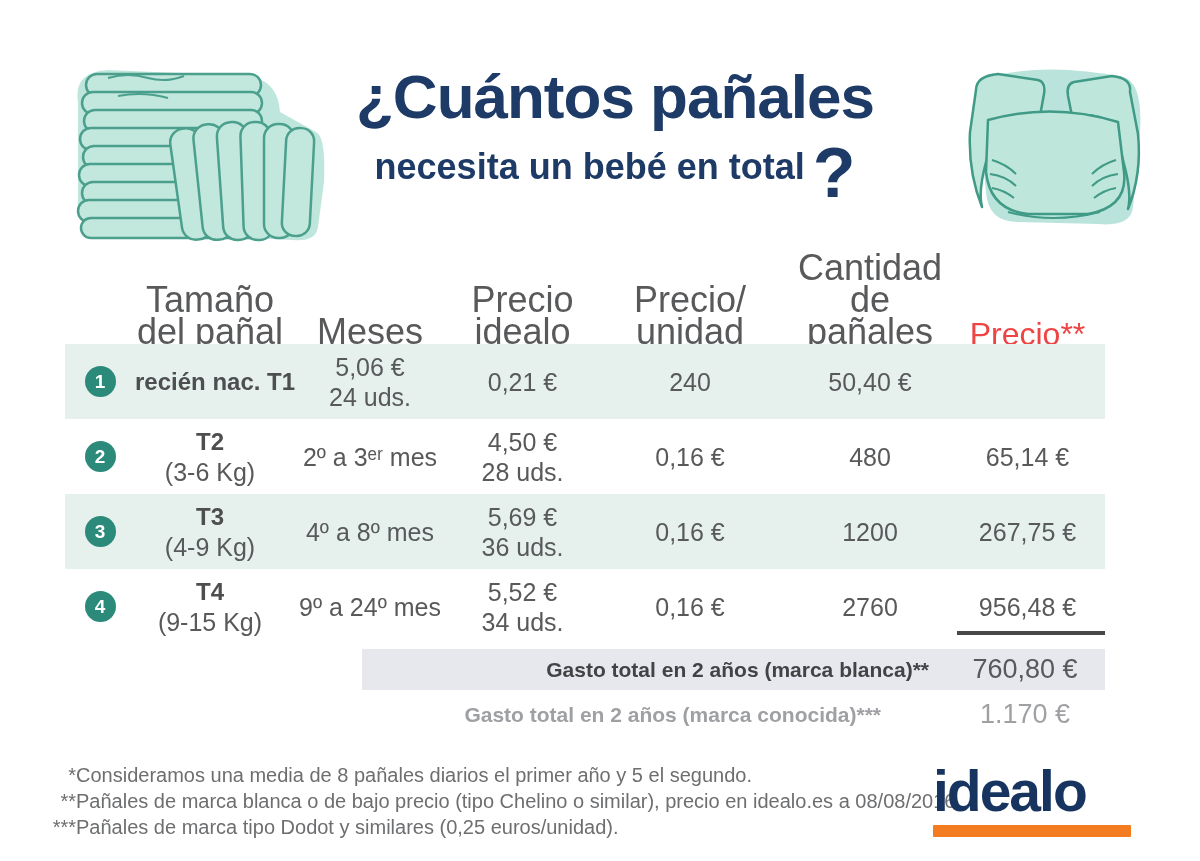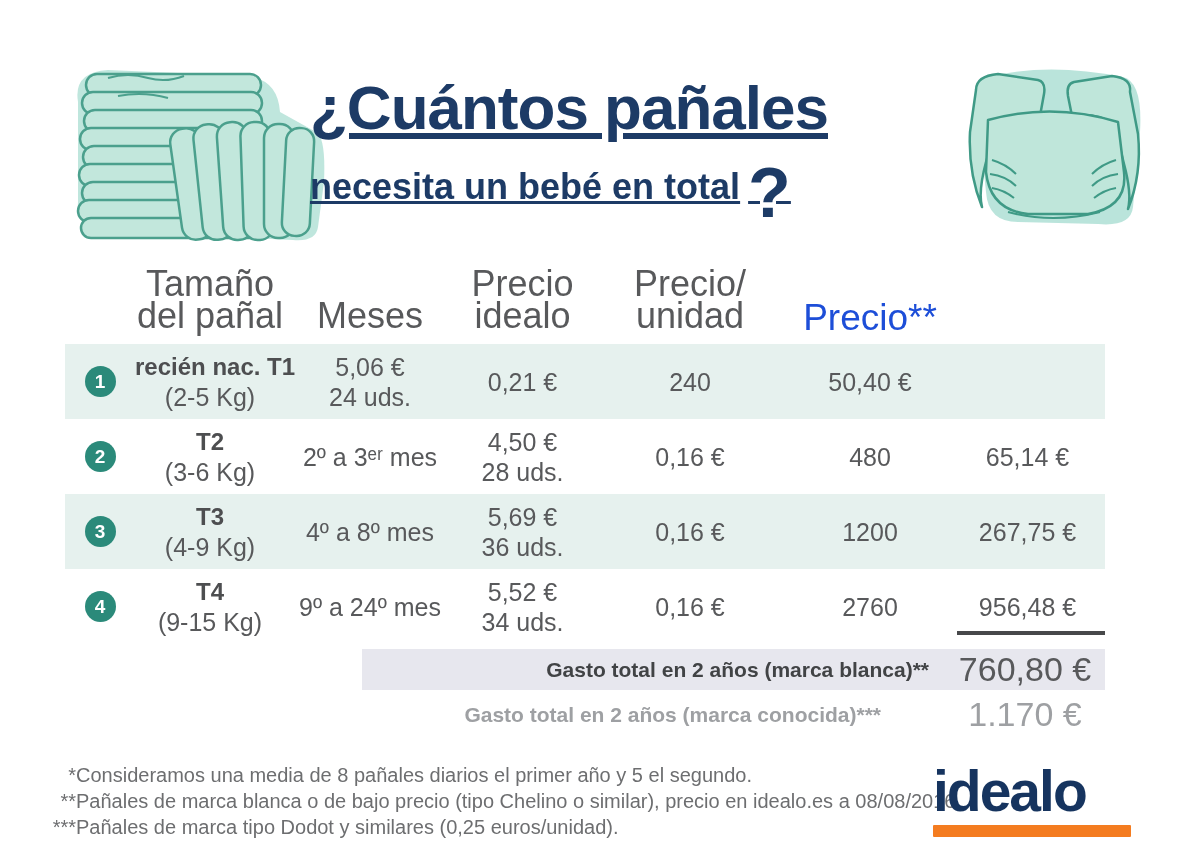--- a/index.html
+++ b/index.html
@@ -4,44 +4,44 @@
 <style>
   html,body{margin:0;padding:0;background:#ffffff;}
   .page{
     position:relative; width:1200px; height:861px; background:#ffffff;
     font-family:"Liberation Sans","DejaVu Sans",sans-serif; overflow:hidden;
   }
   
   .illo{position:absolute;}
   .illo-stack{left:48px; top:32px;}
   .illo-diaper{left:948px; top:42px;}
-  .title-block{position:absolute; left:310px; top:75px; width:610px; color:#1d3b66;text-decoration:underline;}
+  .title-block{position:absolute; left:310px; top:64px; width:610px; text-align:center; color:#1d3b66;}
   .title-line1{font-size:62px; font-weight:600; letter-spacing:-1px; line-height:1.05;}
-  .title-line2{font-size:36px; font-weight:600; margin-top:13px;}
+  .title-line2{font-size:36px; font-weight:600; margin-top:4px;}
   .big-q{font-size:70px; font-weight:700; vertical-align:-18px; margin-left:8px;}
   
   .tbl-grid{display:grid; grid-template-columns:70px 150px 170px 135px 200px 160px 155px;}
   .tbl-header{position:absolute; left:65px; top:252px; width:1040px; height:86px; align-items:end;}
   .hcell{ text-align:center; color:#58595b; font-size:36px; line-height:32px; padding-bottom:6px;}
-  .hcell.accent{color:#1d4ed8; font-size:37px; padding-bottom:4px;}
+  .hcell.accent{color:#ef4444; font-size:32px; padding-bottom:4px;}
   .tbl-body{position:absolute; left:65px; top:344px; width:1040px;}
   .trow{height:75px; align-items:center;}
   .trow.mint{background:#e6f1ee;}
   .tcell{text-align:center; color:#58595b; font-size:25px; line-height:30px; white-space:nowrap;}
   .size-name{font-weight:bold; color:#4d4e50; font-size:24px;}
   .badge-wrap{display:flex; justify-content:center; align-items:center;}
   .badge{width:31px; height:31px; border-radius:50%; background:#2b8a7a; color:#ffffff;
          font-size:19px; font-weight:bold; display:flex; align-items:center; justify-content:center;}
   .sum-line{position:absolute; left:957px; top:631px; width:148px; height:4px; background:#47484a;}
   
   .total-row{position:absolute; display:flex; align-items:center; height:41px;}
   .total-row.first{left:362px; top:649px; width:743px; background:#e7e7ee;}
   .total-row.second{left:362px; top:694px; width:743px;gap:48px;}
   .total-label{flex:1; text-align:right; font-weight:bold; font-size:21px; color:#414345; padding-right:16px; white-space:nowrap;}
-  .total-value{width:160px; text-align:center; font-size:34px; color:#58595b;}
+  .total-value{width:160px; text-align:center; font-size:27px; color:#58595b;}
   .total-row.second .total-label, .total-row.second .total-value{color:#9ea0a3;}
   
   .footnotes{position:absolute; left:38px; top:762px; color:#6d6e70; font-size:20px; line-height:26px;}
   .fn-line{display:flex;}
   .fn-ast{width:38px; text-align:right;}
   .fn-text{white-space:nowrap;}
   .logo{position:absolute; left:933px; top:763px; width:200px;}
   .logo-text{font-size:57px; font-weight:bold; color:#16345f; letter-spacing:-2px; line-height:1;}
   .logo-bar{width:198px; height:12px; background:#f47c20; margin-top:5px; border-radius:1px;}
 </style>
@@ -107,32 +107,35 @@
       <div>Meses</div>
     </div>
     <div class="hcell">
       <div>Precio</div>
       <div>idealo</div>
     </div>
     <div class="hcell">
       <div>Precio/</div>
       <div>unidad</div>
     </div>
+    <div class="hcell">
+      <div>Cantidad de</div>
+      <div>pañales</div>
+    </div>
     <div class="hcell accent">Precio**</div>
   </div>
 
   <div class="tbl-body">
 
     <div class="tbl-grid trow mint">
       <div class="tcell badge-wrap">
           <span class="badge">1</span>
         </div>
       <div class="tcell">
         <div class="size-name">recién nac. T1</div>
-        <div>(2-5 Kg)</div>
       </div>
       <div class="tcell">
         <div>5,06 €</div>
         <div>24 uds.</div>
       </div>
       <div class="tcell">0,21 €</div>
       <div class="tcell">240</div>
       <div class="tcell">50,40 €</div>
     </div>
 

